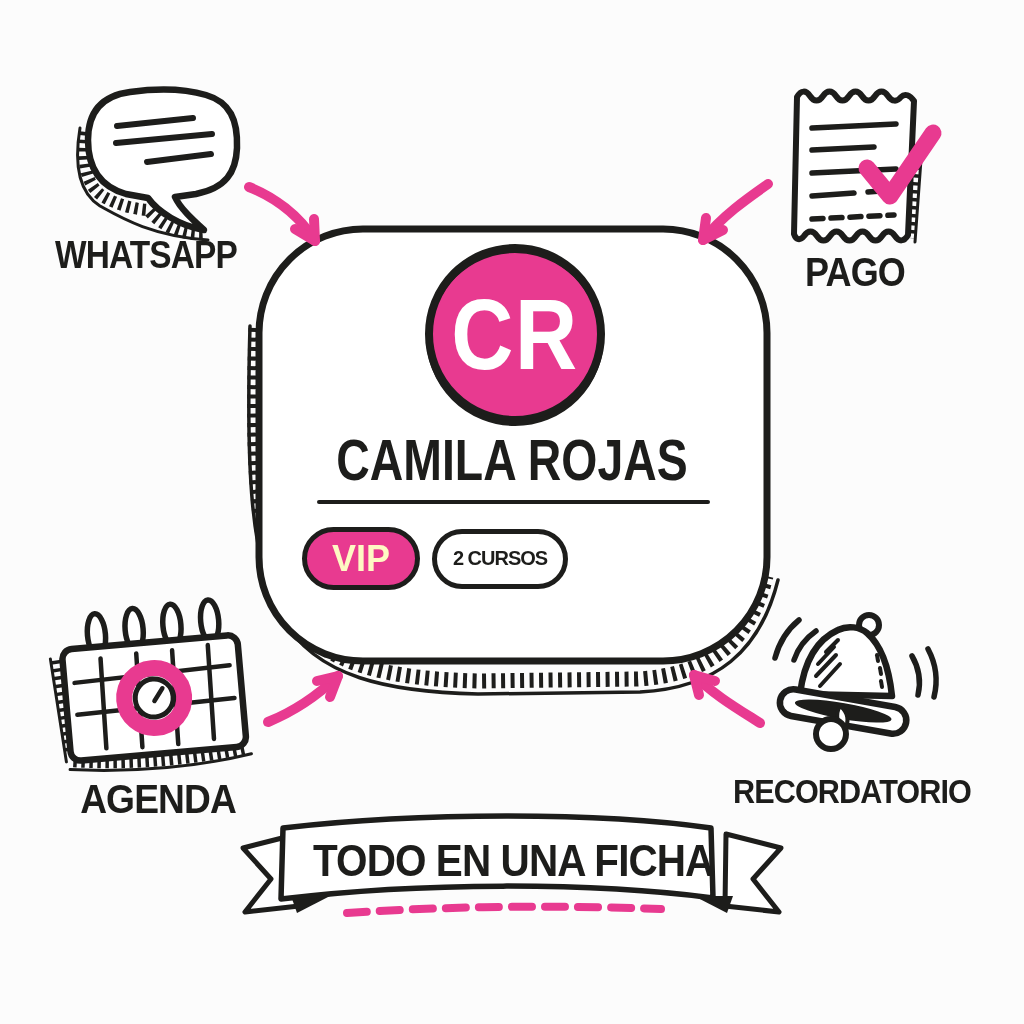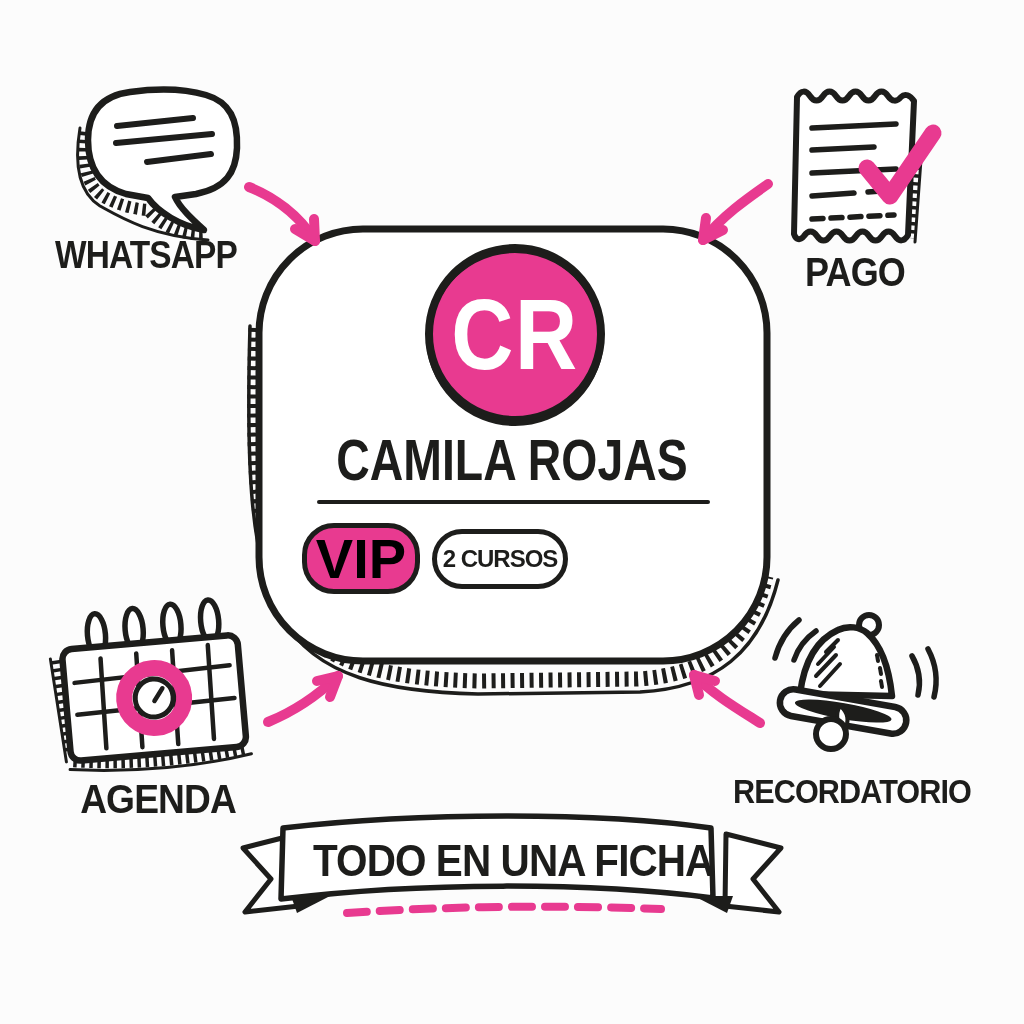--- a/index.html
+++ b/index.html
@@ -27,24 +27,24 @@
   .lbl-banner       { left:297px; top:836px; width:400px; font-size:44px; transform:scaleX(.92); }
   .lbl-initials     { left:429px; top:283px; width:172px; font-size:100px; line-height:102px;
                       color:#fff; transform:scaleX(.86); letter-spacing:2px; }
   .divider { position:absolute; left:317px; top:500px; width:393px; height:4px;
              background:var(--ink); border-radius:2px; }
   .badges { position:absolute; left:302px; top:527px; height:63px;
             display:flex; align-items:center; gap:12px; }
   .badge { border:5px solid var(--ink); background:#fff; color:var(--ink);
            display:flex; align-items:center; justify-content:center;
            font-weight:bold; box-sizing:border-box; white-space:nowrap; }
-  .badge-vip    { width:118px; height:71px; border-radius:32px; background:var(--pink);
-                  color:#000000; font-size:56px; letter-spacing:0; }
+  .badge-vip    { width:118px; height:63px; border-radius:32px; background:var(--pink);
+                  color:#fef9c3; font-size:36px; letter-spacing:0; }
   .badge-cliente{ width:140px; height:56px; border-radius:28px; font-size:30px; letter-spacing:-1px; }
-  .badge-cursos { width:136px; height:60px; border-radius:30px; font-size:24px; letter-spacing:-1px; }
+  .badge-cursos { width:136px; height:60px; border-radius:30px; font-size:20px; letter-spacing:-1px; }
 </style>
 </head>
 <body>
 
 <div class="stage">
 
   <svg class="draw" width="1024" height="1024" viewBox="0 0 1024 1024">
 
     <g>
       <path class="s-ink" d="M 250,326 C 246,468 250,560 282,618 C 316,678 390,692 478,694 L 640,692 C 716,688 760,652 778,580" fill="none" stroke-width="3.5" stroke-linecap="round"></path>

